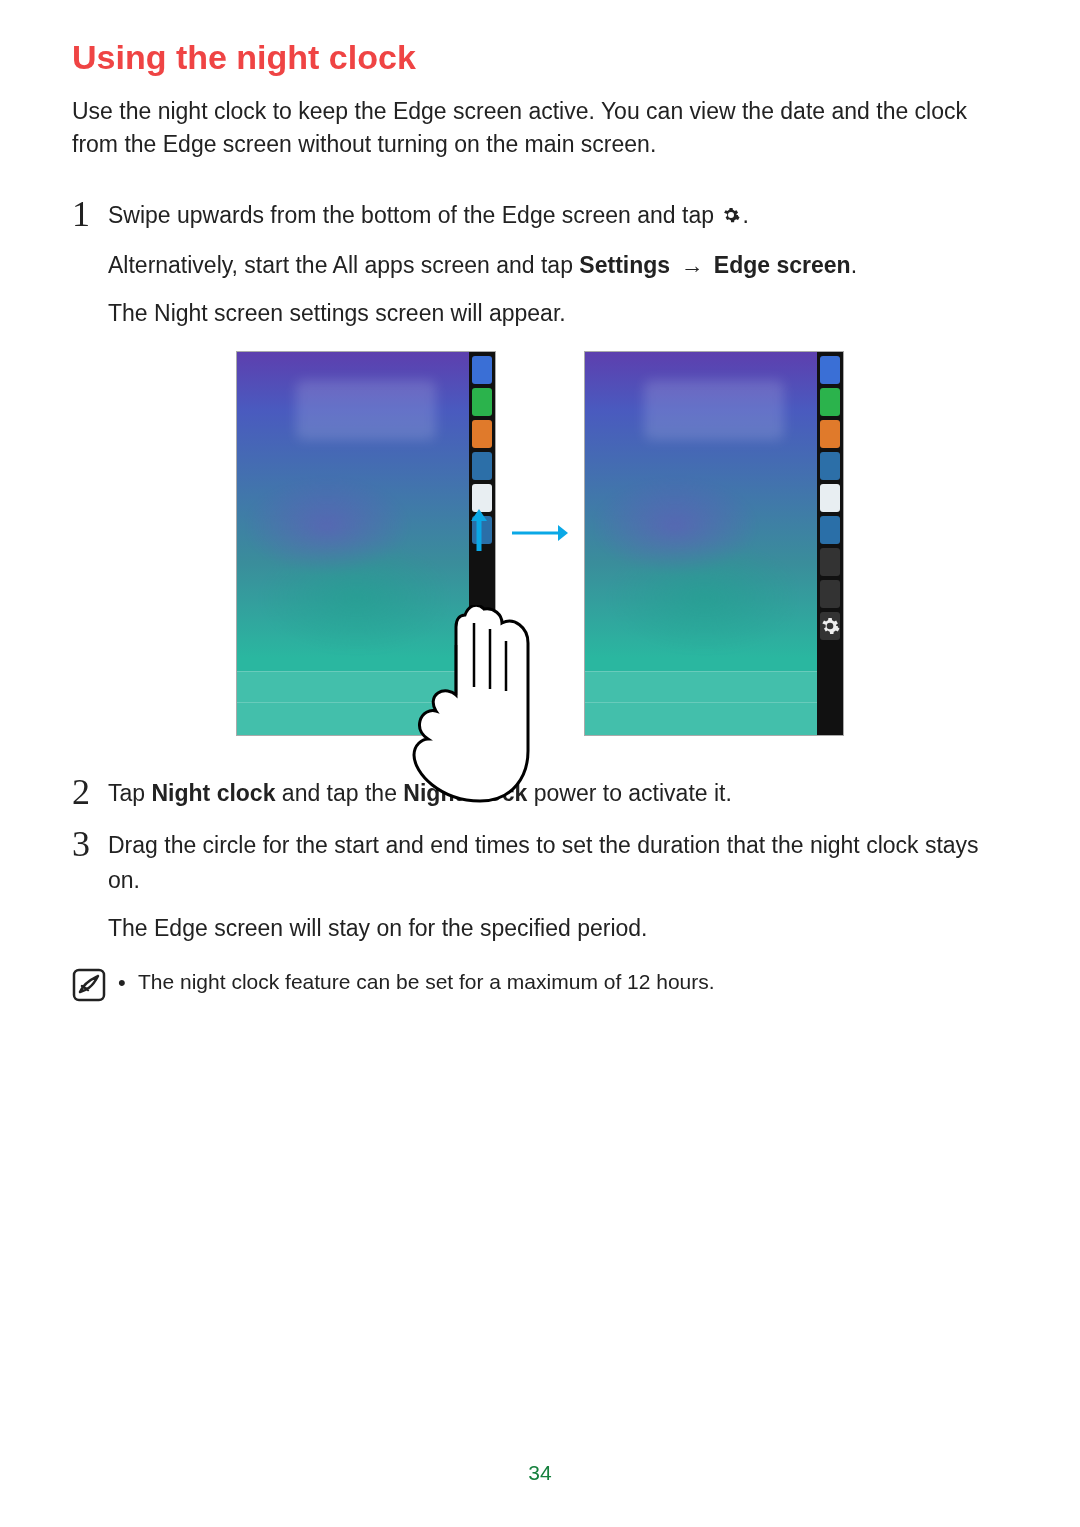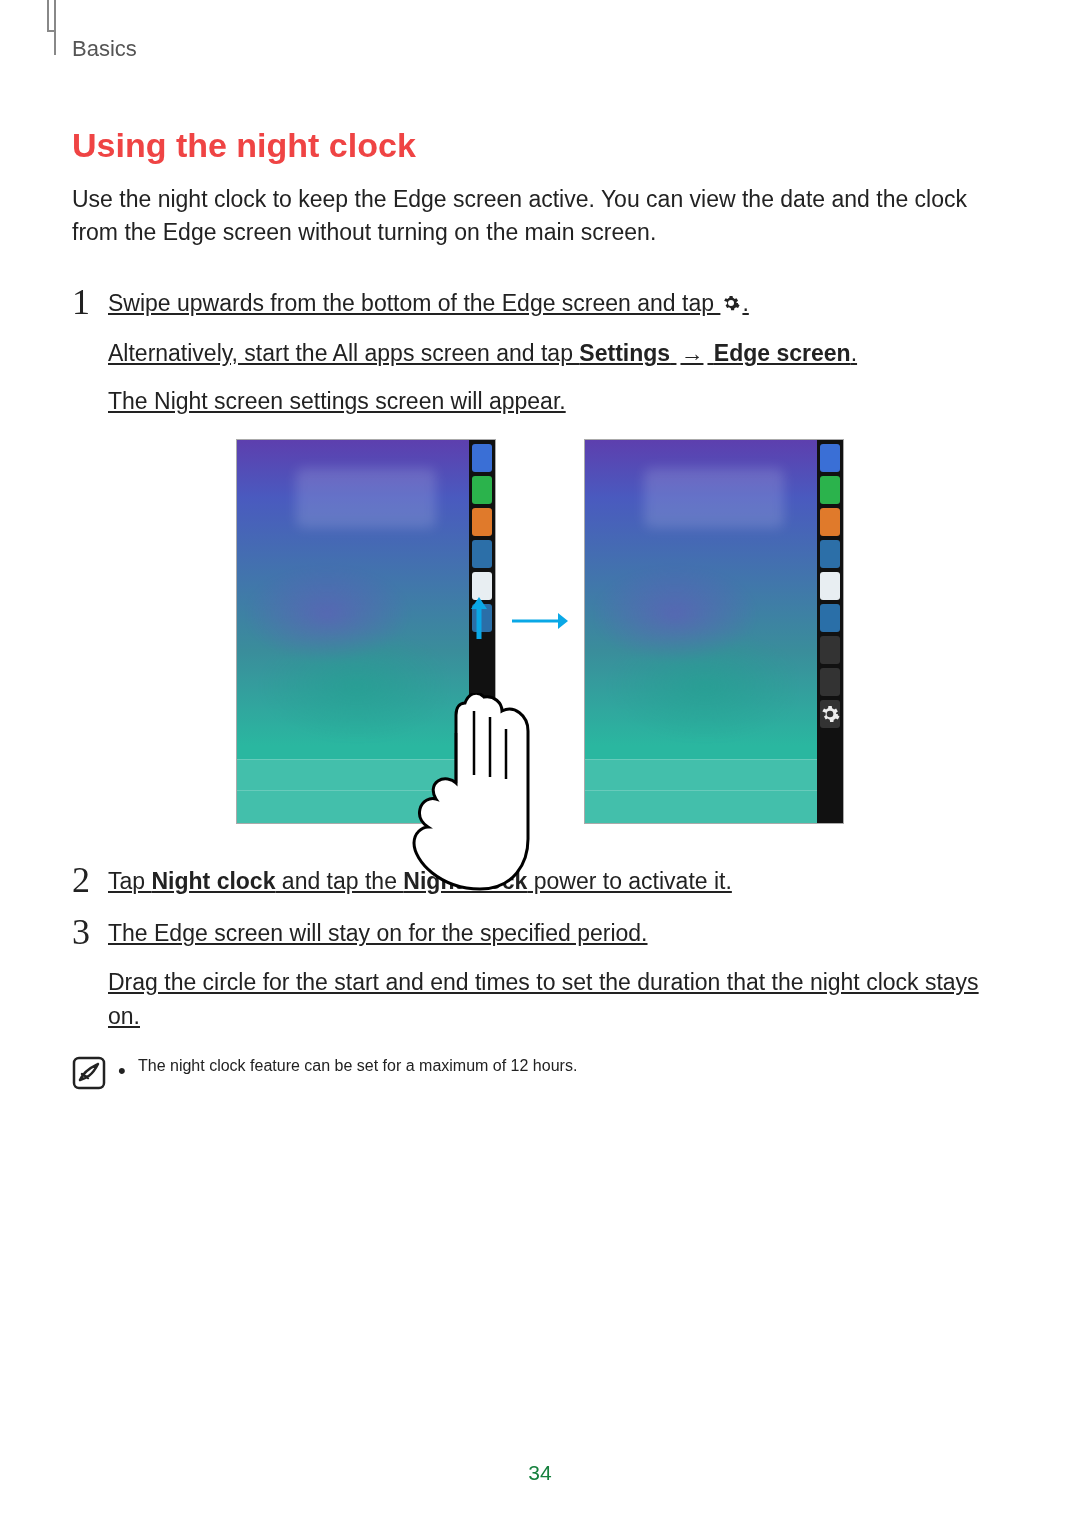--- a/index.html
+++ b/index.html
@@ -73,21 +73,21 @@
     color: #222;
     width: 36px;
     flex-shrink: 0;
     line-height: 1;
     margin-top: -2px;
   }
   .step .body {
     font-size: 23px;
     line-height: 1.5;
   }
-  .step .body p { margin-bottom: 14px; text-decoration: underline; }
+  .step .body p { margin-bottom: 14px; }
   .step .body p:last-child { margin-bottom: 0; }
   .gear {
     display: inline-block;
     vertical-align: middle;
     margin: 0 2px;
   }
   .arrow { margin: 0 4px; }
   .figure {
     display: flex;
     justify-content: center;
@@ -191,21 +191,21 @@
     align-items: flex-start;
     margin-top: 20px;
   }
   .note .icon {
     width: 40px;
     flex-shrink: 0;
     margin-top: 2px;
   }
   .note ul {
     list-style: none;
-    font-size: 16px;
+    font-size: 21px;
     line-height: 1.5;
   }
   .note ul li {
     position: relative;
     padding-left: 26px;
     margin-bottom: 4px;
   }
   .note ul li::before {
     content: "•";
     position: absolute;
@@ -221,26 +221,20 @@
     text-align: center;
     font-size: 21px;
     color: #15803d;
   }
 </style>
 </head>
 <body>
 
 <div class="page">
 
-  <div class="header-tab">
-    <div class="vline-short"></div>
-    <div class="hline"></div>
-    <div class="vline-long"></div>
-    <span class="label">Basics</span>
-  </div>
 
   <h2 class="section-heading">Using the night clock</h2>
 
   <p class="intro">Use the night clock to keep the Edge screen active. You can view the date and the clock from the Edge screen without turning on the main screen.</p>
 
   <div class="step">
     <div class="num">1</div>
     <div class="body">
       <p>
         <span>Swipe upwards from the bottom of the Edge screen and tap </span><span class="gear"><svg width="18" height="18" viewBox="0 0 24 24">
@@ -315,22 +309,22 @@
     <div class="body">
       <p>
         <span>Tap </span><b>Night clock</b><span> and tap the </span><b>Night clock</b><span> power to activate it.</span>
       </p>
     </div>
   </div>
 
   <div class="step">
     <div class="num">3</div>
     <div class="body">
+      <p>Drag the circle for the start and end times to set the duration that the night clock stays on.</p>
       <p>The Edge screen will stay on for the specified period.</p>
-      <p>Drag the circle for the start and end times to set the duration that the night clock stays on.</p>
     </div>
   </div>
 
   <div class="note">
     <div class="icon">
       <svg width="34" height="34" viewBox="0 0 34 34">
         <rect x="2" y="2" width="30" height="30" rx="5" fill="none" stroke="#222" stroke-width="2.5"></rect>
         <path d="M8 24 C12 14 22 10 26 8 M8 24 C14 22 20 20 26 8 M10 18 L16 22" stroke="#222" stroke-width="2.5" fill="none" stroke-linecap="round"></path>
       </svg>
     </div>

